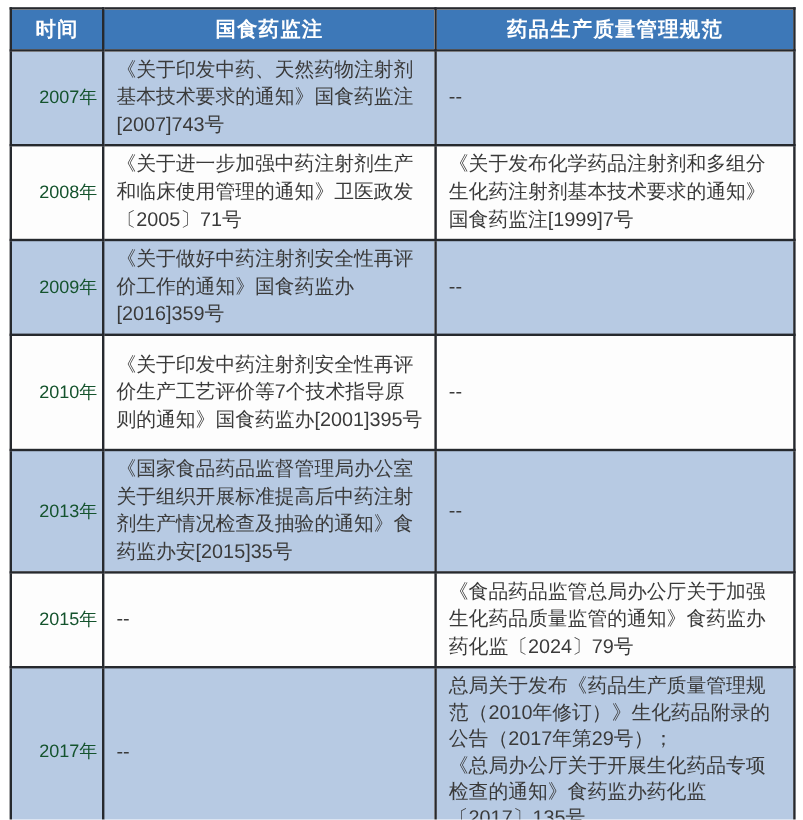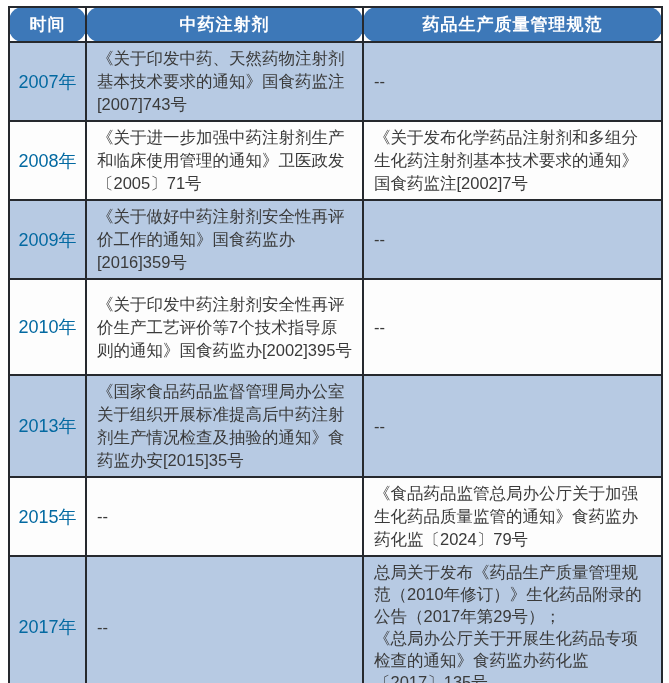--- a/index.html
+++ b/index.html
@@ -26,26 +26,25 @@
     vertical-align: middle;
   }
   th.hdr {
     background: #3d78b8;
     color: #ffffff;
     font-size: 17px;
     font-weight: bold;
     text-align: center;
     height: 35px;
     letter-spacing: 1px;
-    border-radius: 14px;
   }
   td.year-cell {
-    text-align: center;
-    font-size: 18px;
-    color: #0369a1;
+    text-align: right;
+    font-size: 15px;
+    color: #14532d;
     padding: 2px 4px;
   }
   td.body-cell {
     font-size: 16.5px;
     line-height: 23px;
     color: #3a3a3a;
     padding: 4px 10px;
     text-align: left;
     white-space: pre-line;
   }
@@ -66,43 +65,43 @@
 <div class="page">
   <table class="reg-table">
     <colgroup>
       <col style="width:77px">
       <col style="width:277px">
       <col style="width:299px">
     </colgroup>
     <thead>
       <tr>
         <th class="hdr">时间</th>
-        <th class="hdr">中药注射剂</th>
+        <th class="hdr">国食药监注</th>
         <th class="hdr">药品生产质量管理规范</th>
       </tr>
     </thead>
     <tbody>
       <tr class="r0 band-blue">
         <td class="year-cell">2007年</td>
         <td class="body-cell">《关于印发中药、天然药物注射剂基本技术要求的通知》国食药监注[2007]743号</td>
         <td class="body-cell">--</td>
       </tr>
       <tr class="r1 band-white">
         <td class="year-cell">2008年</td>
         <td class="body-cell">《关于进一步加强中药注射剂生产和临床使用管理的通知》卫医政发〔2005〕71号</td>
-        <td class="body-cell">《关于发布化学药品注射剂和多组分生化药注射剂基本技术要求的通知》国食药监注[2002]7号</td>
+        <td class="body-cell">《关于发布化学药品注射剂和多组分生化药注射剂基本技术要求的通知》国食药监注[1999]7号</td>
       </tr>
       <tr class="r2 band-blue">
         <td class="year-cell">2009年</td>
         <td class="body-cell">《关于做好中药注射剂安全性再评价工作的通知》国食药监办[2016]359号</td>
         <td class="body-cell">--</td>
       </tr>
       <tr class="r3 band-white">
         <td class="year-cell">2010年</td>
-        <td class="body-cell">《关于印发中药注射剂安全性再评价生产工艺评价等7个技术指导原则的通知》国食药监办[2002]395号</td>
+        <td class="body-cell">《关于印发中药注射剂安全性再评价生产工艺评价等7个技术指导原则的通知》国食药监办[2001]395号</td>
         <td class="body-cell">--</td>
       </tr>
       <tr class="r4 band-blue">
         <td class="year-cell">2013年</td>
         <td class="body-cell">《国家食品药品监督管理局办公室关于组织开展标准提高后中药注射剂生产情况检查及抽验的通知》食药监办安[2015]35号</td>
         <td class="body-cell">--</td>
       </tr>
       <tr class="r5 band-white">
         <td class="year-cell">2015年</td>
         <td class="body-cell">--</td>

